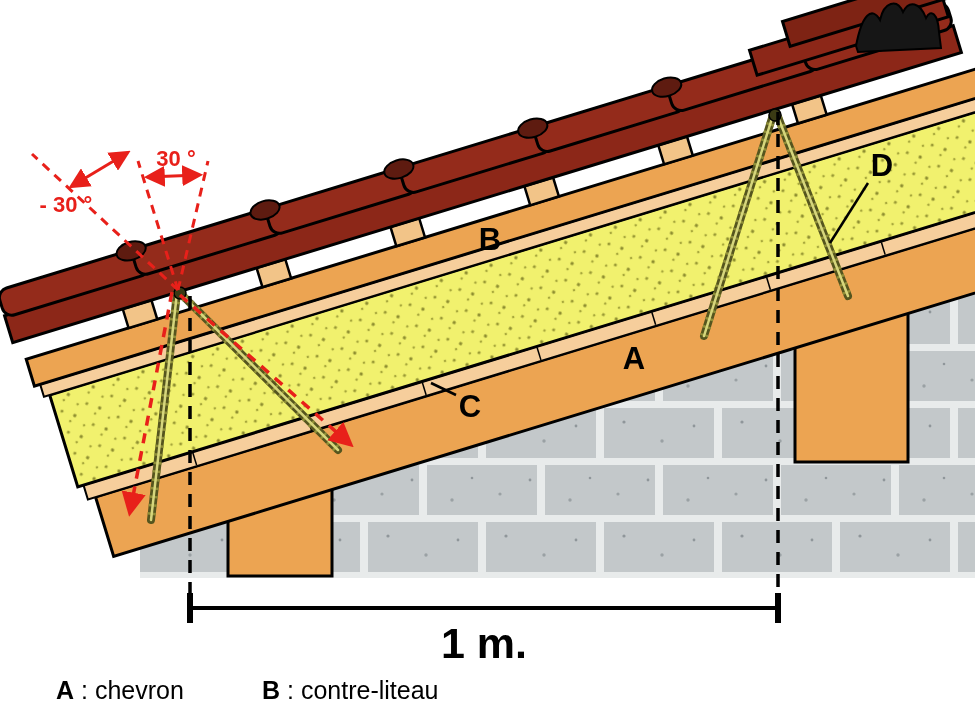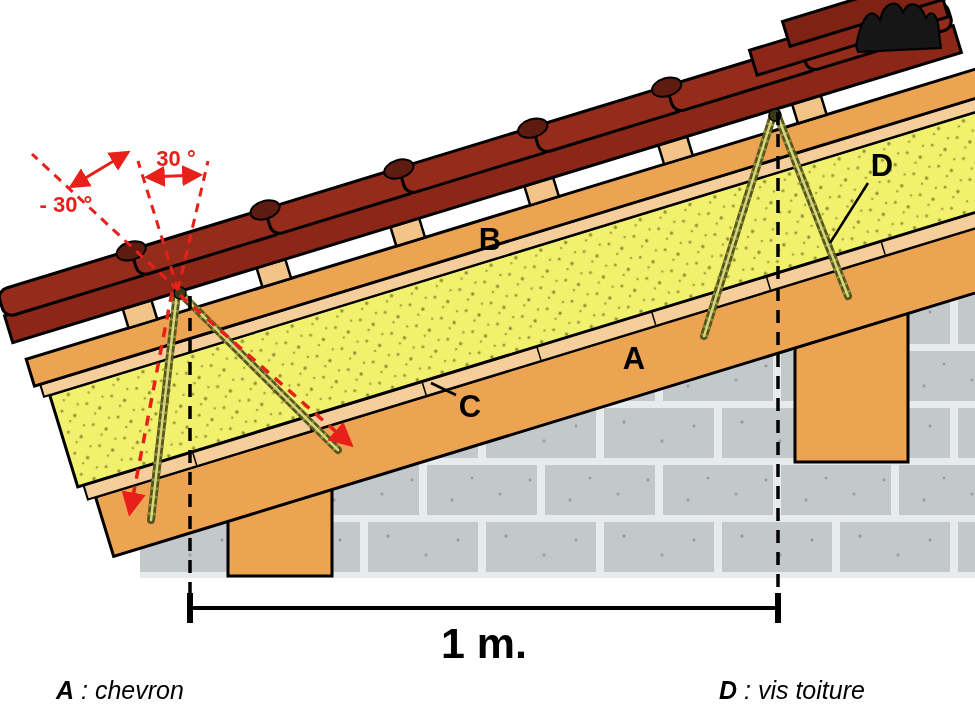--- a/index.html
+++ b/index.html
@@ -4,21 +4,21 @@
 <style>
   html,body{margin:0;padding:0;background:#fff;}
   .stage{
     position:relative;width:975px;height:724px;background:#ffffff;
     font-family:"Liberation Sans",sans-serif;overflow:hidden;
   }
   svg{display:block;}
   .lbl{font-weight:bold;font-size:31px;fill:#000;}
   .red-lbl{font-weight:bold;font-size:22px;fill:#e8201a;}
   .dim-lbl{font-weight:bold;font-size:43px;fill:#000;}
-  .legend{position:absolute;left:0;top:676px;width:868px;height:40px;font-style:italic;}
+  .legend{position:absolute;left:0;top:676px;width:868px;height:40px;}
   .legend-item{position:absolute;font-size:25px;color:#000;white-space:pre;}
   .legend-item .key{font-weight:bold;}
 </style>
 </head>
 <body>
 
 <div class="stage">
 
 <svg width="975" height="724" viewBox="0 0 975 724">
   <defs>
@@ -160,16 +160,16 @@
   <text x="634" y="369" class="lbl" text-anchor="middle">A</text>
   <text x="490" y="250" class="lbl" text-anchor="middle">B</text>
   <line x1="456" y1="395" x2="431" y2="383" stroke="#000" stroke-width="2.5"></line>
   <text x="470" y="417" class="lbl" text-anchor="middle">C</text>
   <line x1="868" y1="183" x2="830" y2="243" stroke="#000" stroke-width="2.5"></line>
   <text x="882" y="176" class="lbl" text-anchor="middle">D</text>
 </svg>
 
 <div class="legend">
   <span class="legend-item" style="left:56px"><span class="key">A</span><span> : chevron</span></span>
-  <span class="legend-item" style="left:719px"><span class="key">D</span><span> : vis toiture</span></span>
+  <span class="legend-item" style="left:262px"><span class="key">B</span><span> : contre-liteau</span></span>
 </div>
 
 </div>
 
 </body></html>

